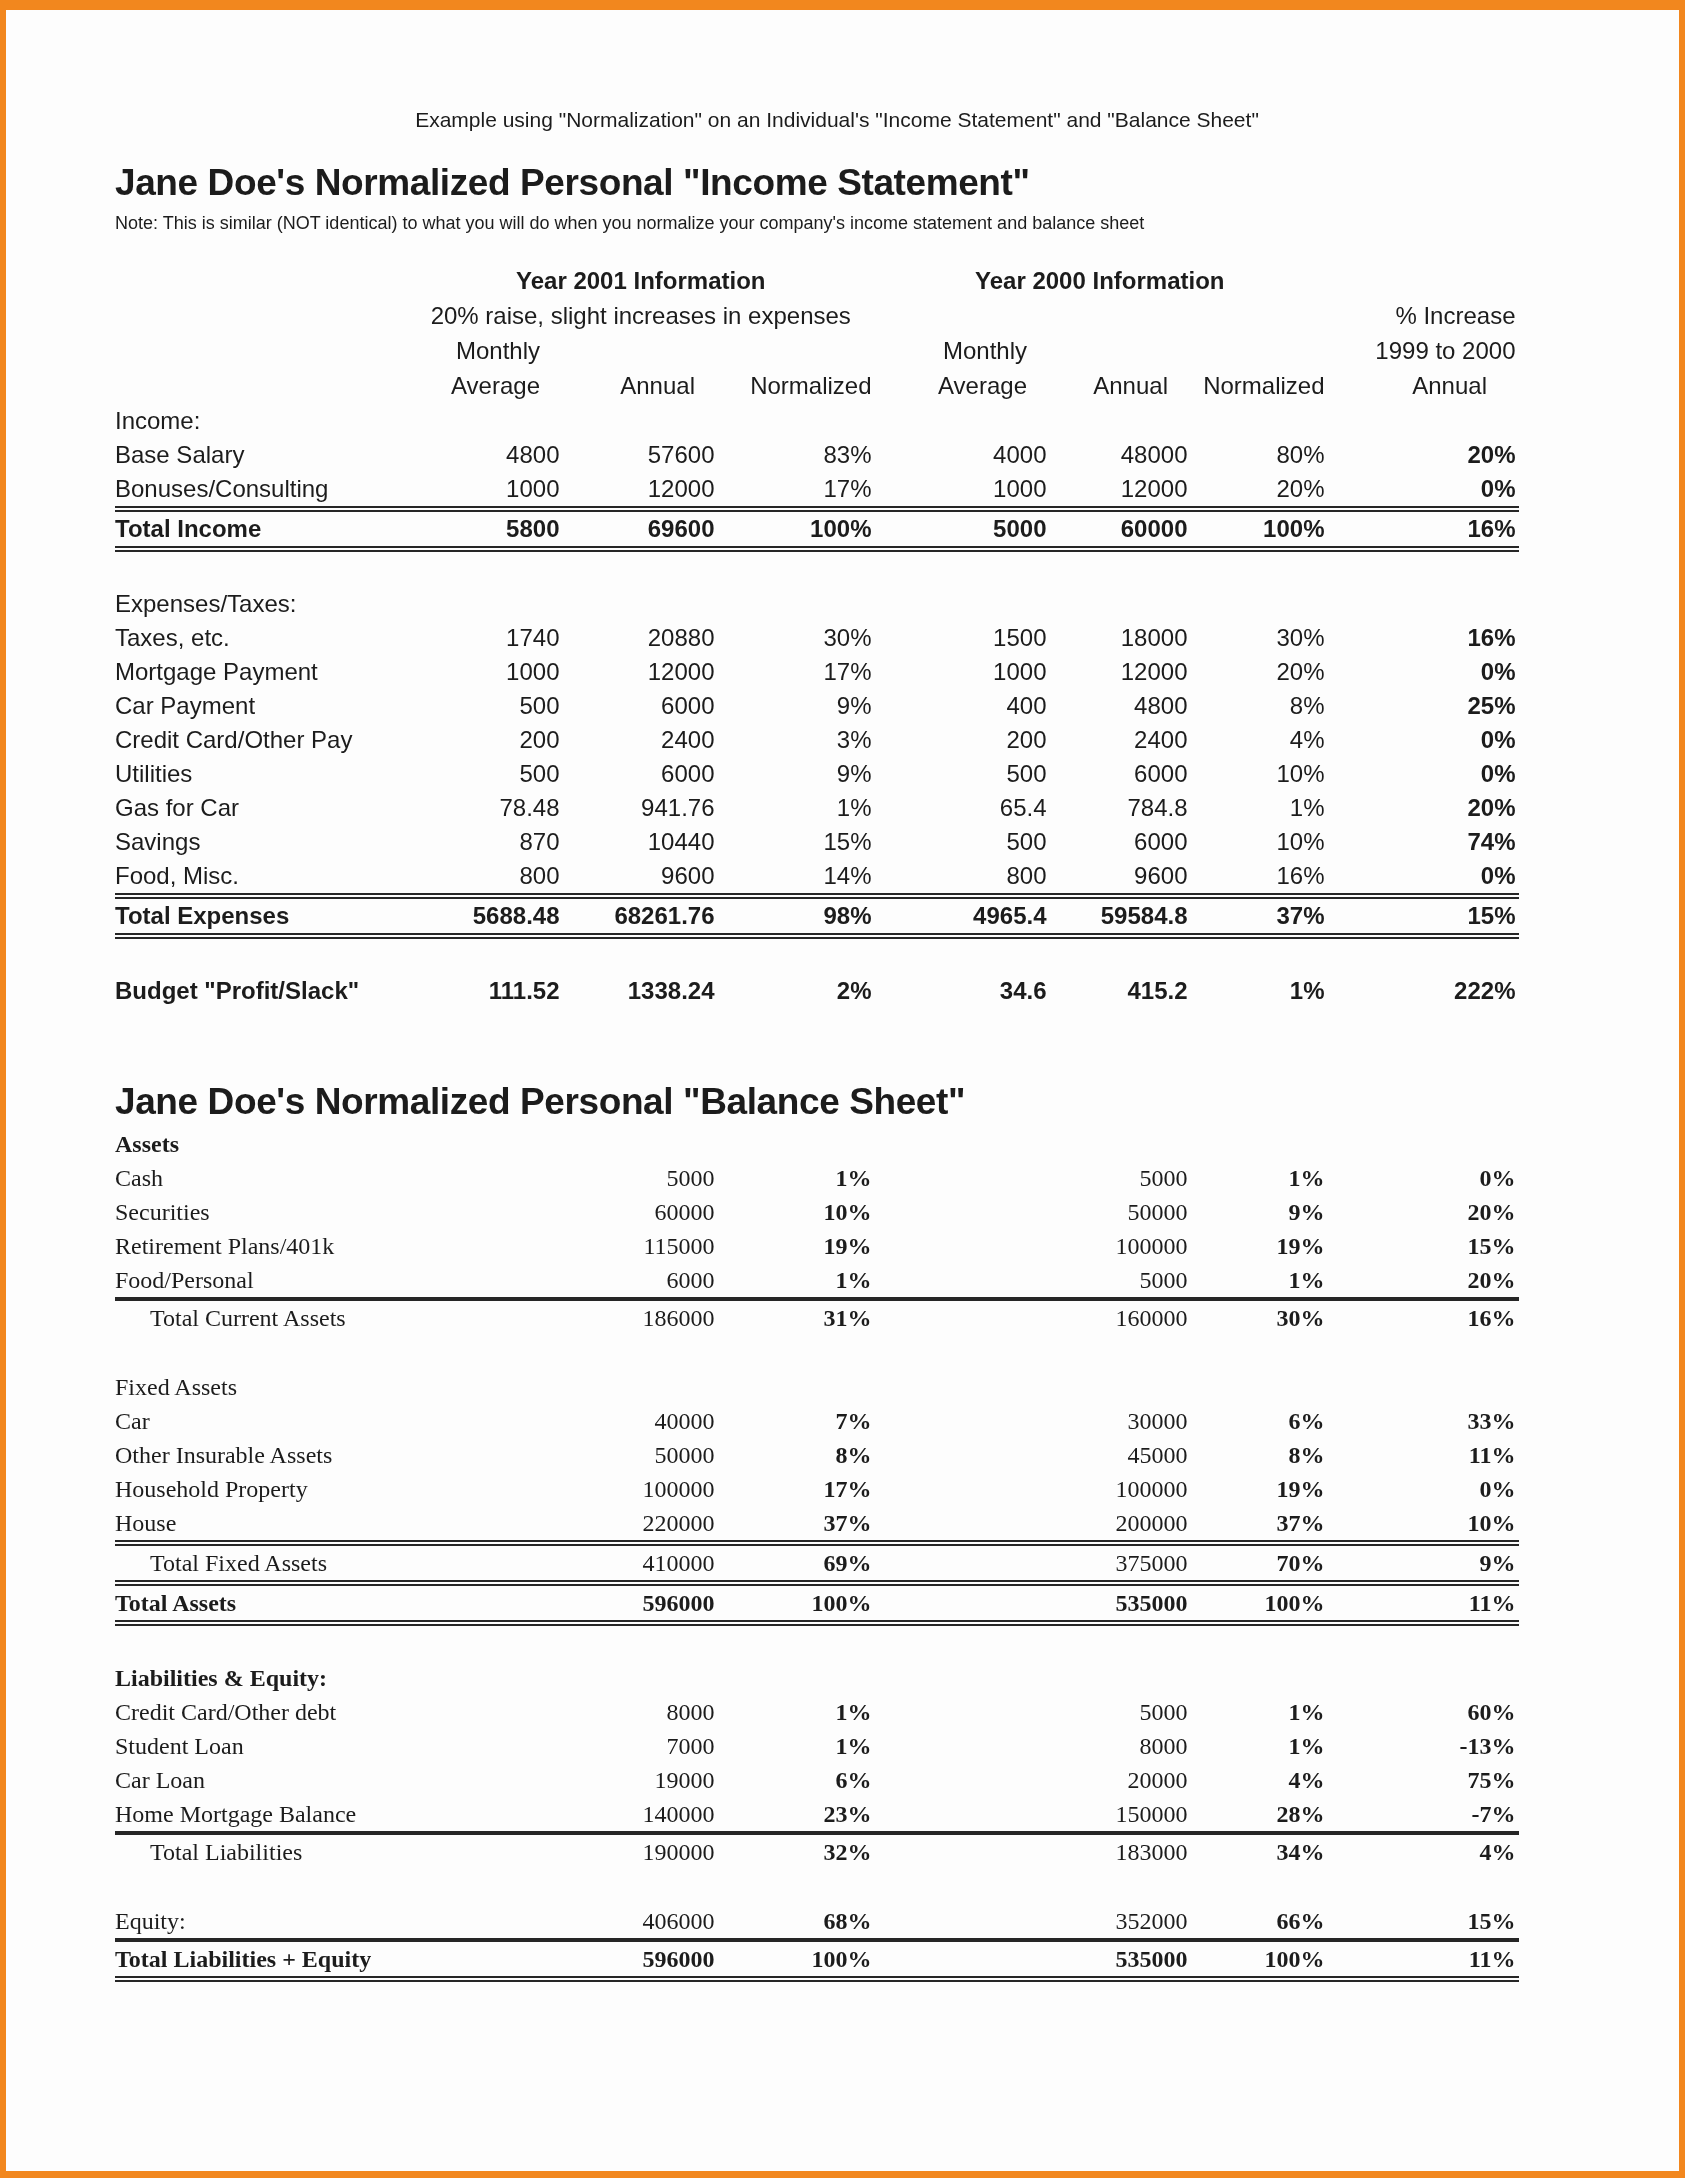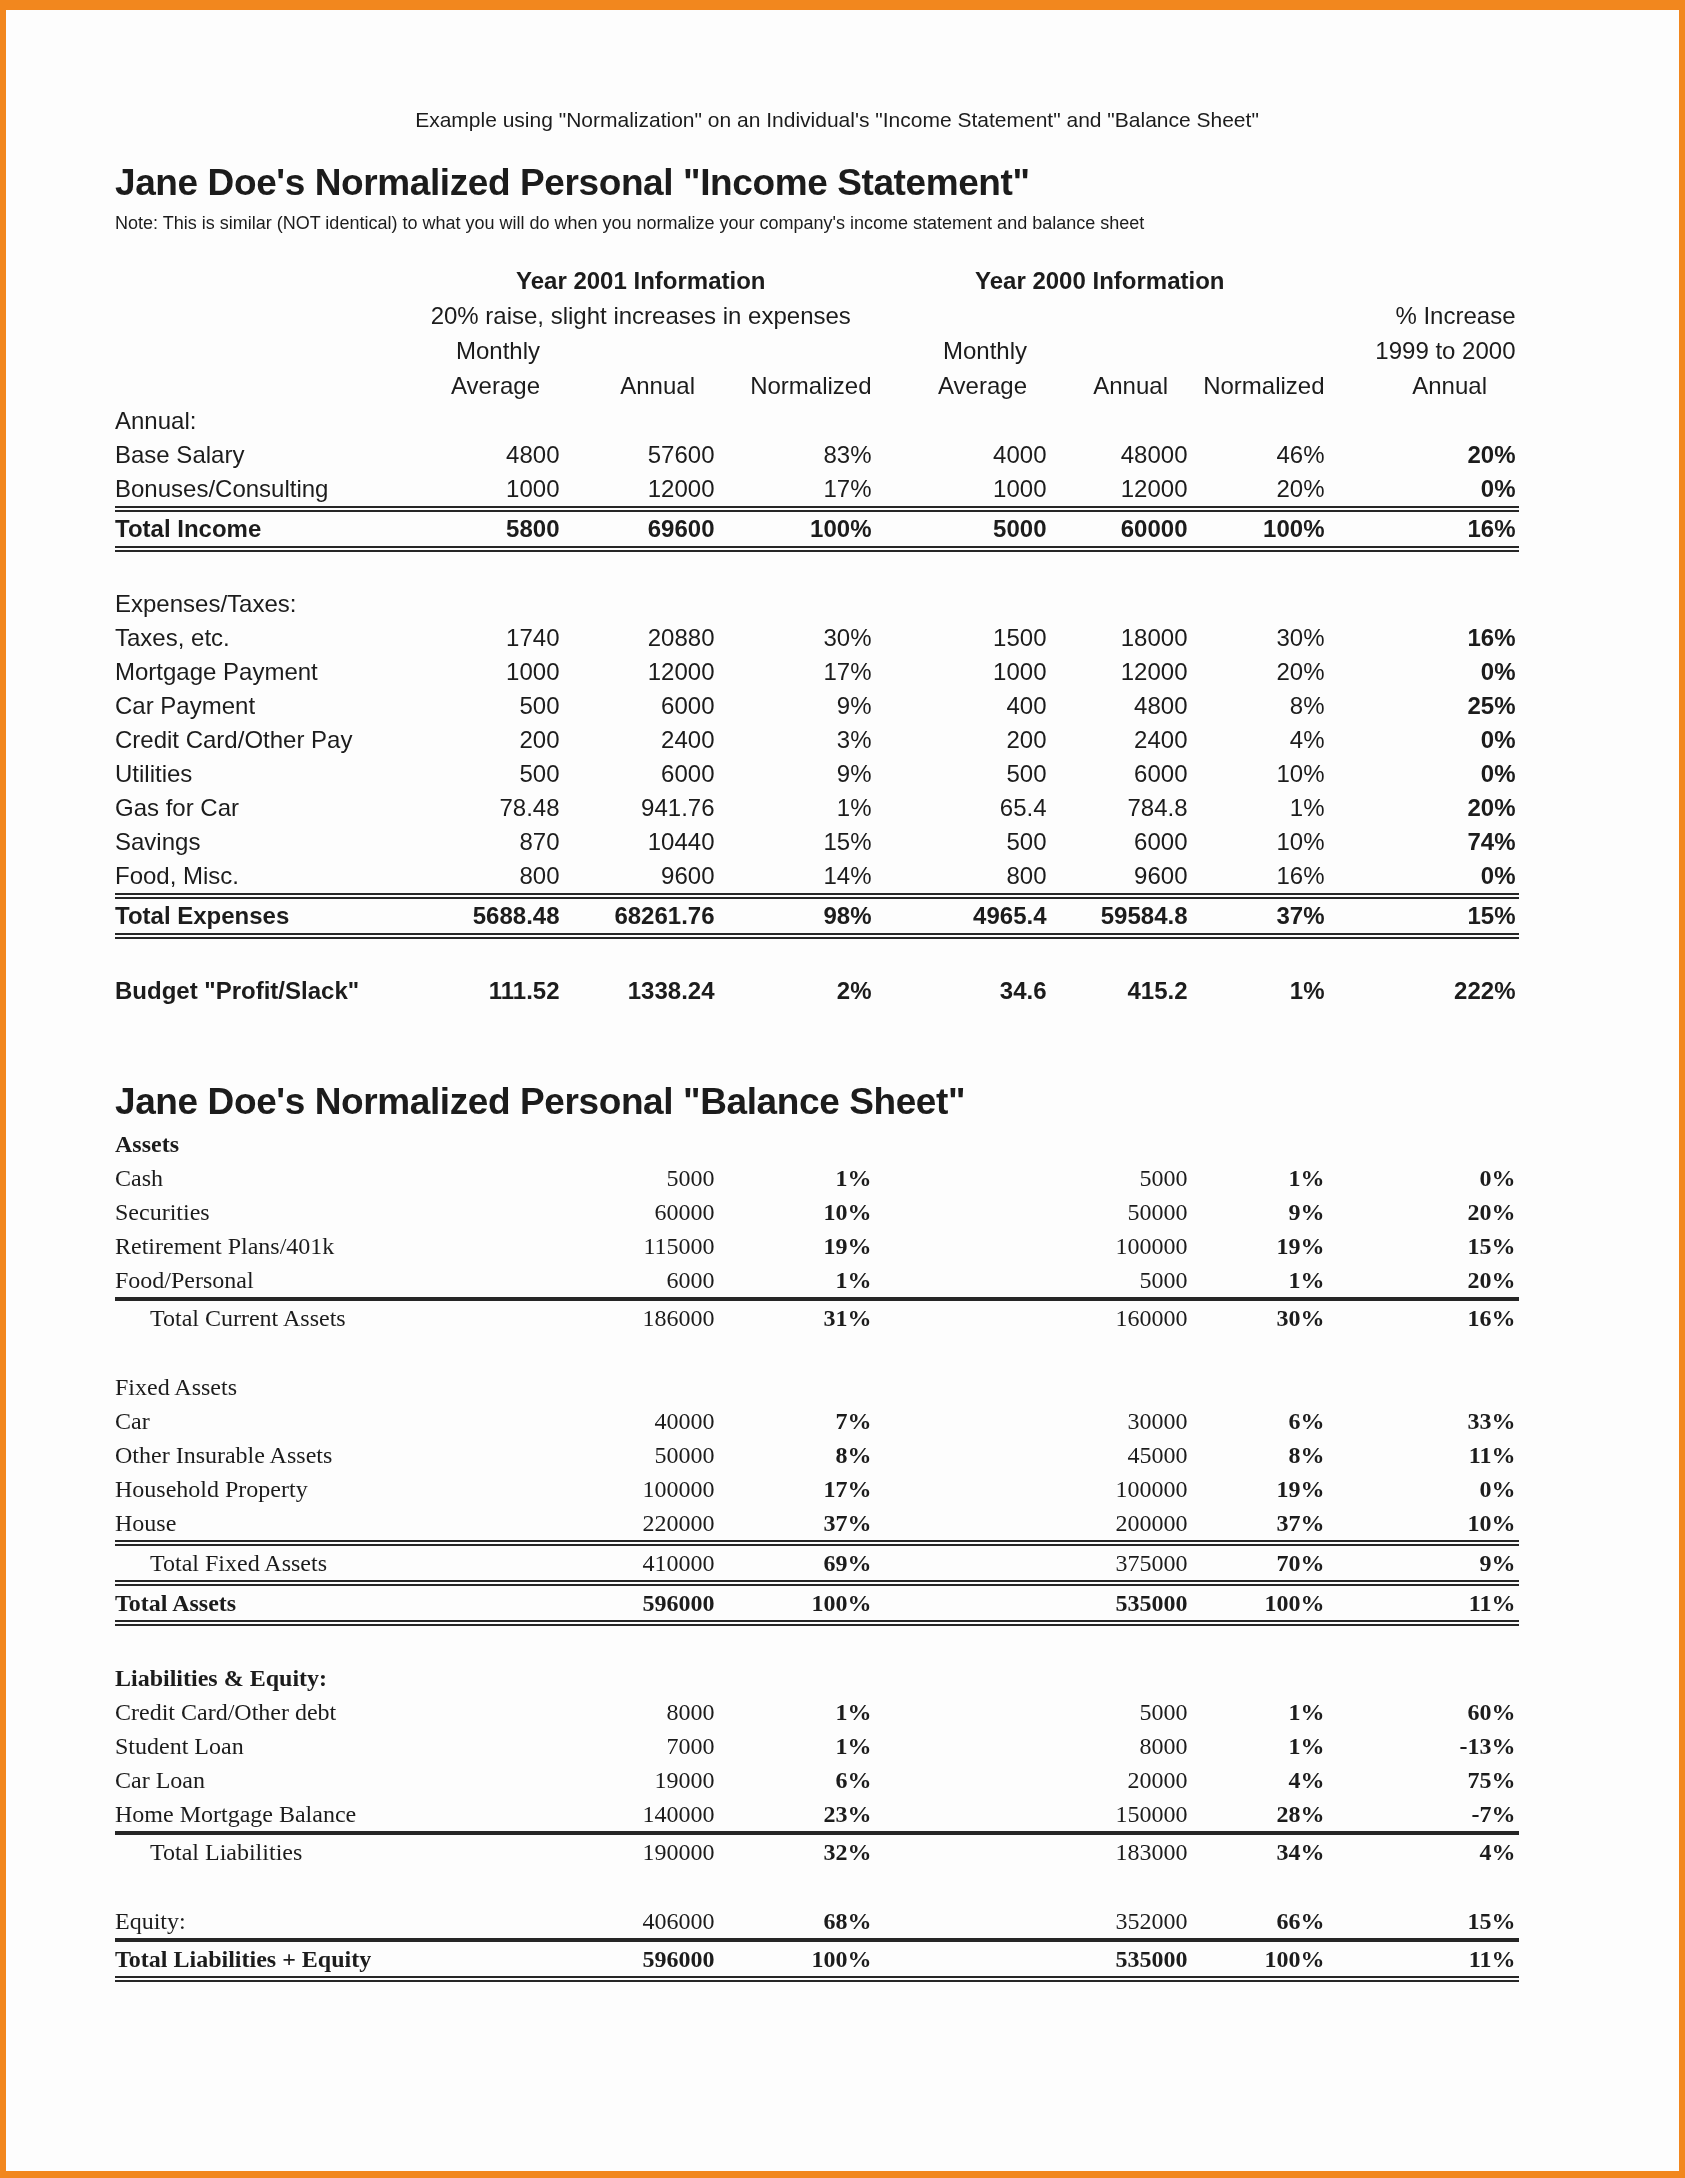--- a/index.html
+++ b/index.html
@@ -85,37 +85,37 @@
         <td class="num pr26">Annual</td>
         <td class="num">Normalized</td>
         <td class="num pr26">Average</td>
         <td class="num pr26">Annual</td>
         <td class="num">Normalized</td>
         <td class="num pr36">Annual</td>
       </tr>
     </thead>
     <tbody>
         <tr class="r-section">
-          <td class="lbl">Annual:</td>
+          <td class="lbl">Income:</td>
           <td class="num"></td>
           <td class="num"></td>
           <td class="num"></td>
           <td class="num"></td>
           <td class="num"></td>
           <td class="num"></td>
           <td class="num bold"></td>
         </tr>
         <tr class="r-item">
           <td class="lbl">Base Salary</td>
           <td class="num">4800</td>
           <td class="num">57600</td>
           <td class="num">83%</td>
           <td class="num">4000</td>
           <td class="num">48000</td>
-          <td class="num">46%</td>
+          <td class="num">80%</td>
           <td class="num bold">20%</td>
         </tr>
         <tr class="r-item">
           <td class="lbl">Bonuses/Consulting</td>
           <td class="num">1000</td>
           <td class="num">12000</td>
           <td class="num">17%</td>
           <td class="num">1000</td>
           <td class="num">12000</td>
           <td class="num">20%</td>

